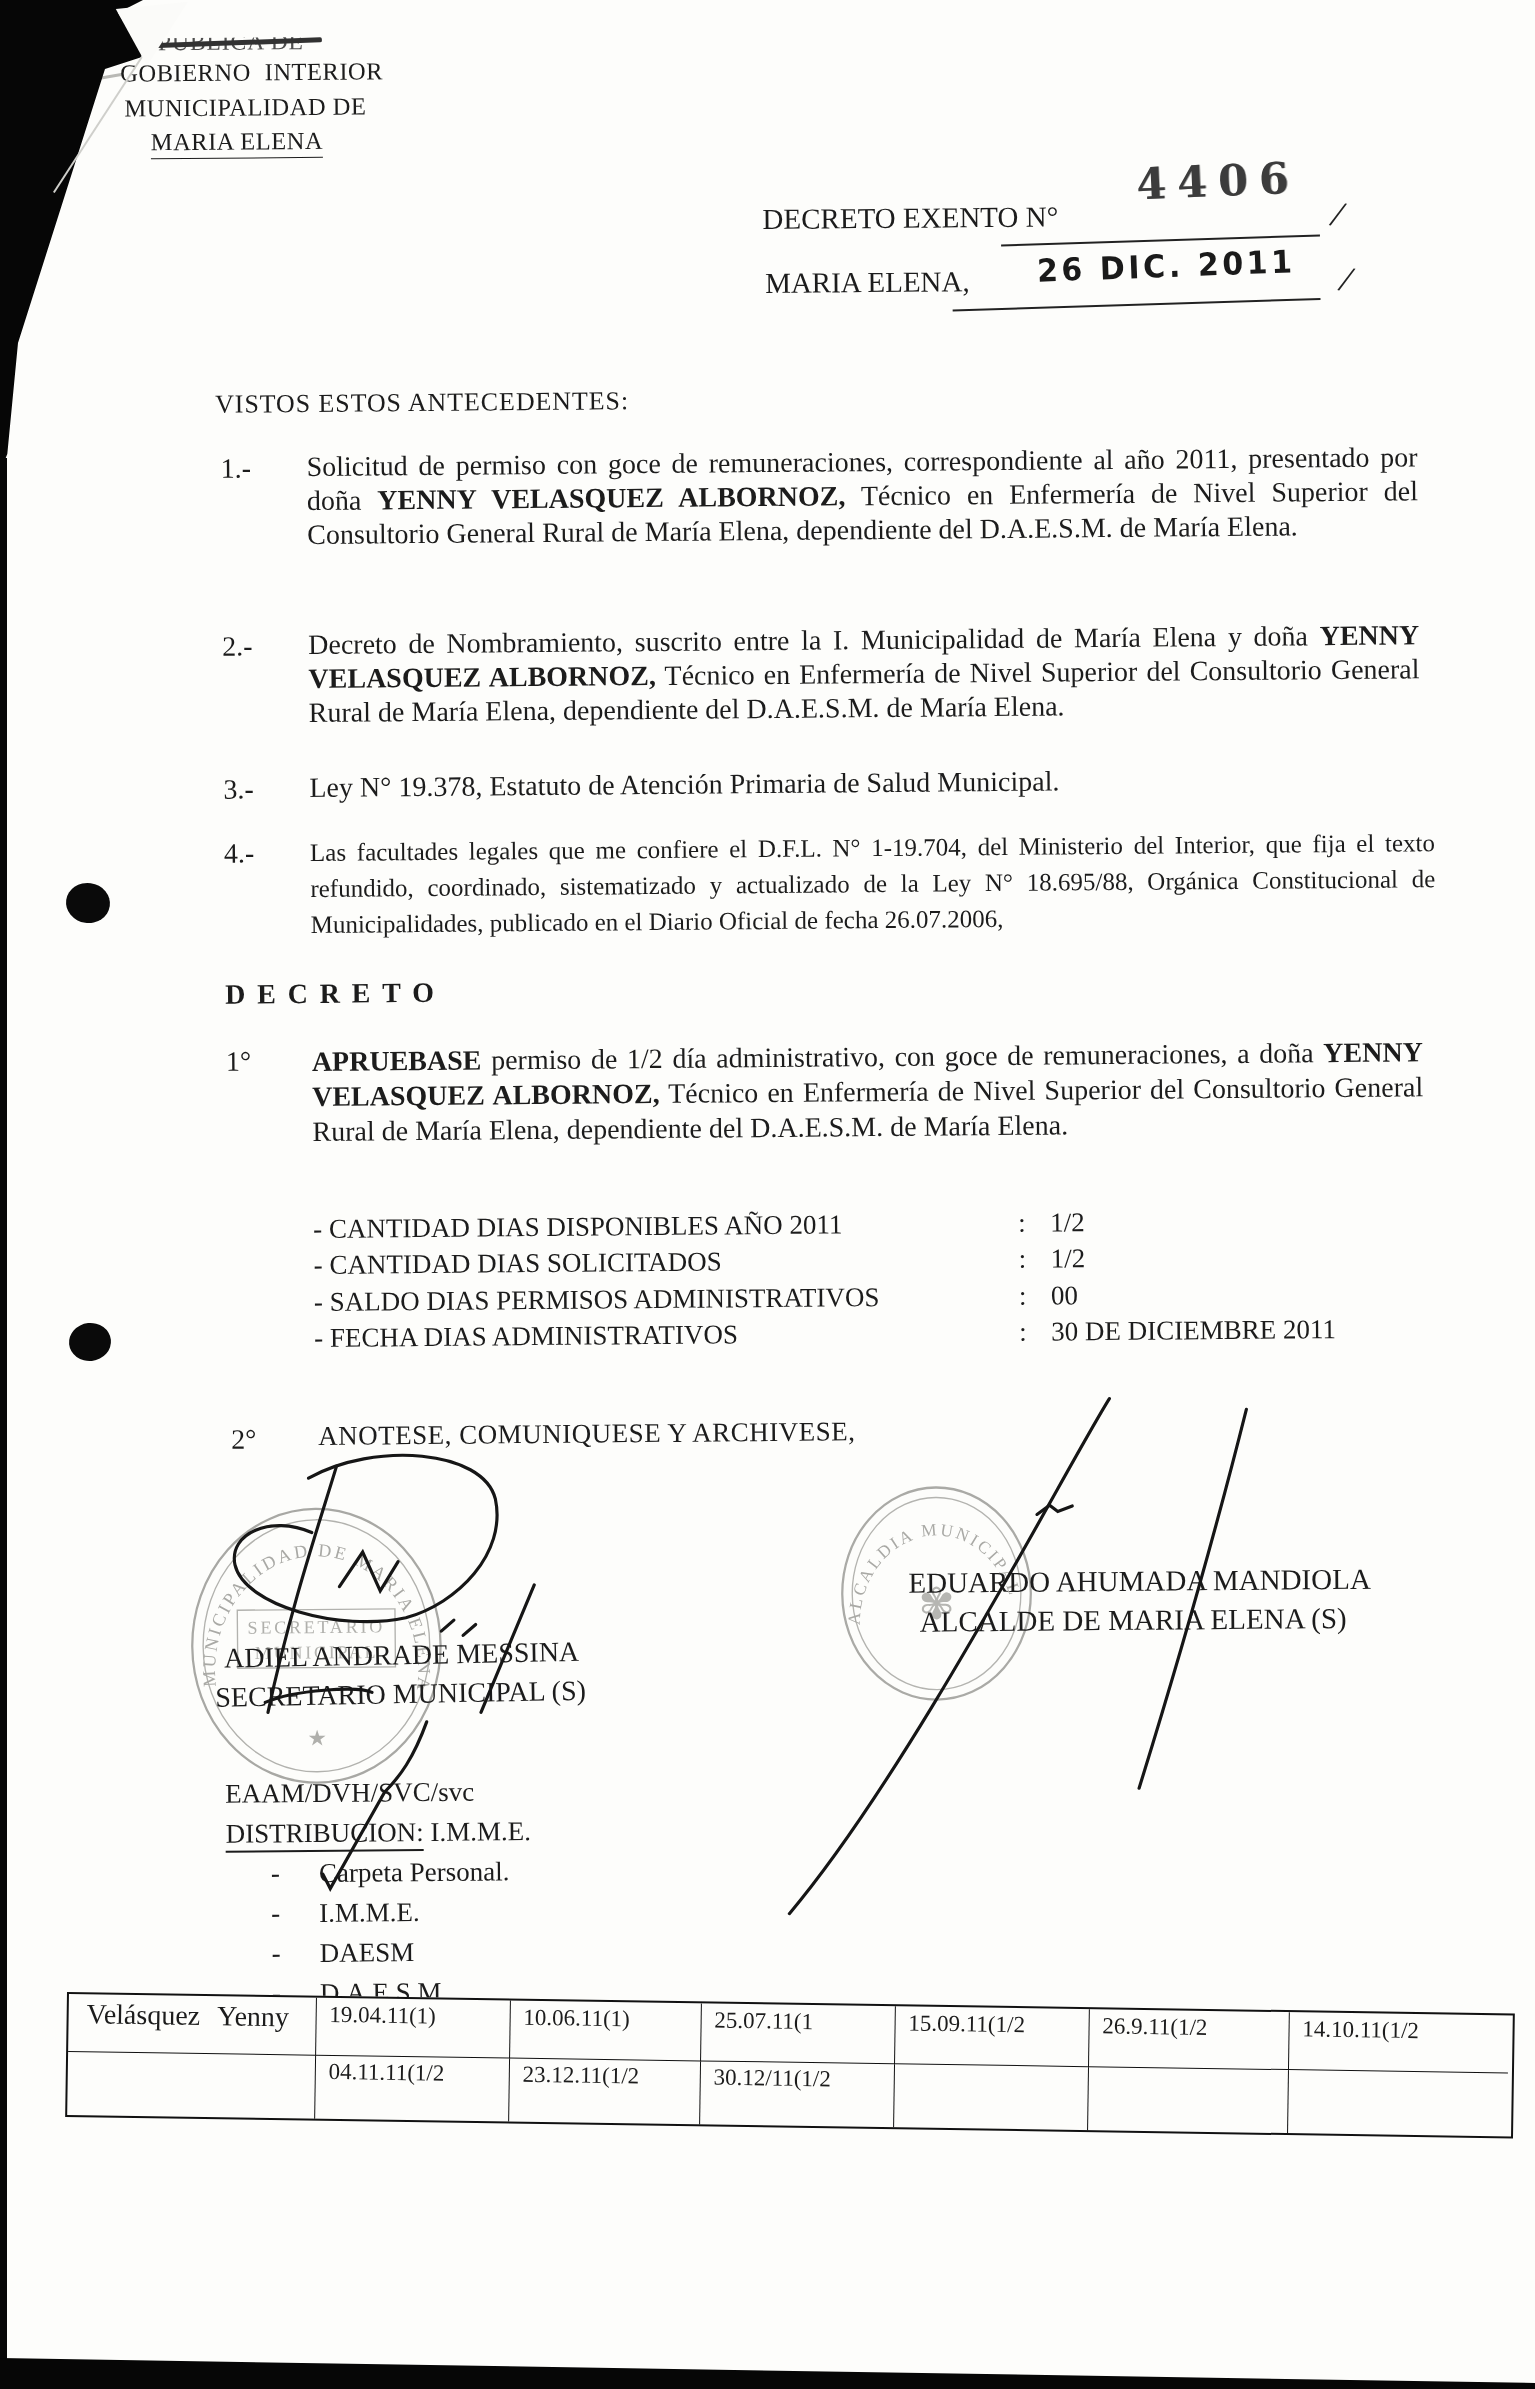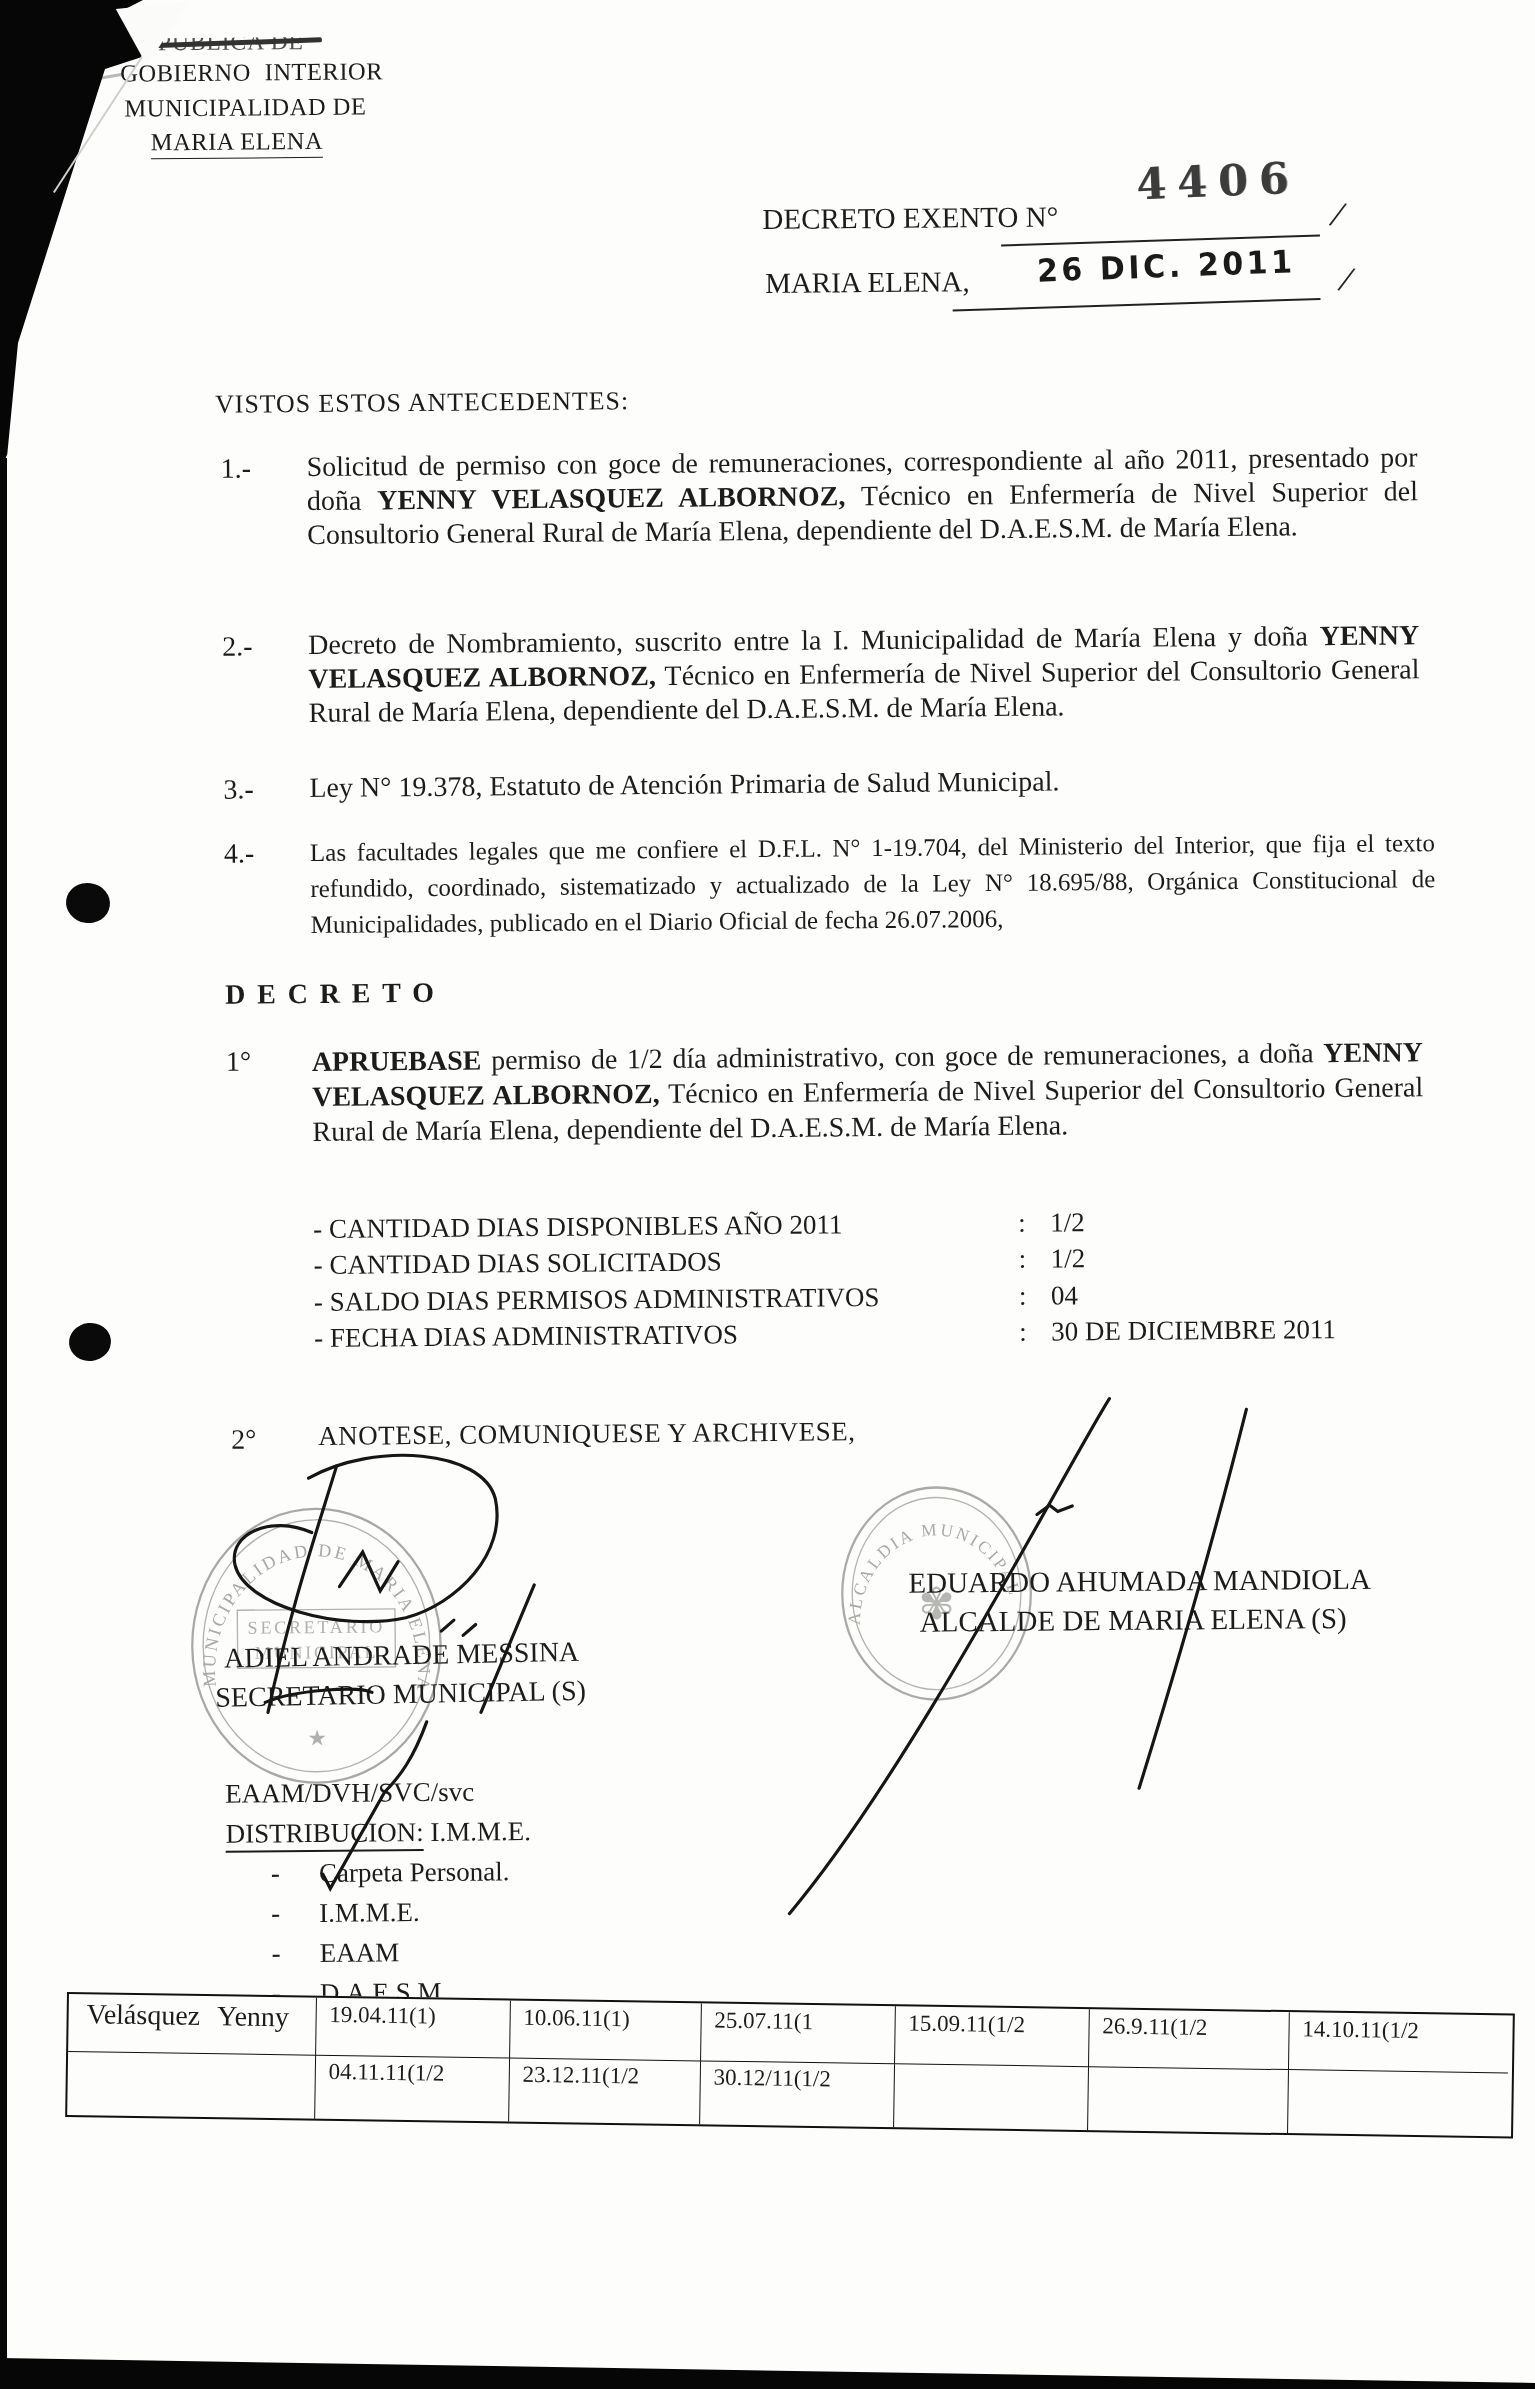--- a/index.html
+++ b/index.html
@@ -139,21 +139,21 @@
     <div class="abs detail-label dlab dl0">- CANTIDAD DIAS DISPONIBLES AÑO 2011</div>
     <div class="abs detail-sep dsep dl0">:</div>
     <div class="abs detail-value dval dl0">1/2</div>
 
     <div class="abs detail-label dlab dl1">- CANTIDAD DIAS SOLICITADOS</div>
     <div class="abs detail-sep dsep dl1">:</div>
     <div class="abs detail-value dval dl1">1/2</div>
 
     <div class="abs detail-label dlab dl2">- SALDO DIAS PERMISOS ADMINISTRATIVOS</div>
     <div class="abs detail-sep dsep dl2">:</div>
-    <div class="abs detail-value dval dl2">04</div>
+    <div class="abs detail-value dval dl2">00</div>
 
     <div class="abs detail-label dlab dl3">- FECHA DIAS ADMINISTRATIVOS</div>
     <div class="abs detail-sep dsep dl3">:</div>
     <div class="abs detail-value dval dl3">30 DE DICIEMBRE 2011</div>
 
     <div class="abs pnum cn2">2°</div>
     <div class="abs ct2">ANOTESE, COMUNIQUESE Y ARCHIVESE,</div>
 
     <svg class="abs seal" style="left:181px;top:1495px;" width="263" height="290" viewBox="0 0 290 320">
       <ellipse cx="145" cy="162" rx="137" ry="151" fill="none" stroke="#a8a8a4" stroke-width="2.5"></ellipse>
@@ -206,21 +206,21 @@
     <div class="abs distribution">
       <span class="ulab">DISTRIBUCION:</span>
       <span>I.M.M.E.</span>
     </div>
 
     <div class="abs dist-dash di0">-</div>
     <div class="abs dist-text di0">Carpeta Personal.</div>
     <div class="abs dist-dash di1">-</div>
     <div class="abs dist-text di1">I.M.M.E.</div>
     <div class="abs dist-dash di2">-</div>
-    <div class="abs dist-text di2">EAAM</div>
+    <div class="abs dist-text di2">DAESM</div>
     <div class="abs dist-dash di3">-</div>
     <div class="abs dist-text di3">D.A.E.S.M</div>
   </div>
 
   <div class="abs grid-table">
     <div class="contents row1">
       <div class="cell first">Velásquez Yenny</div>
       <div class="cell">19.04.11(1)</div>
       <div class="cell">10.06.11(1)</div>
       <div class="cell">25.07.11(1</div>

